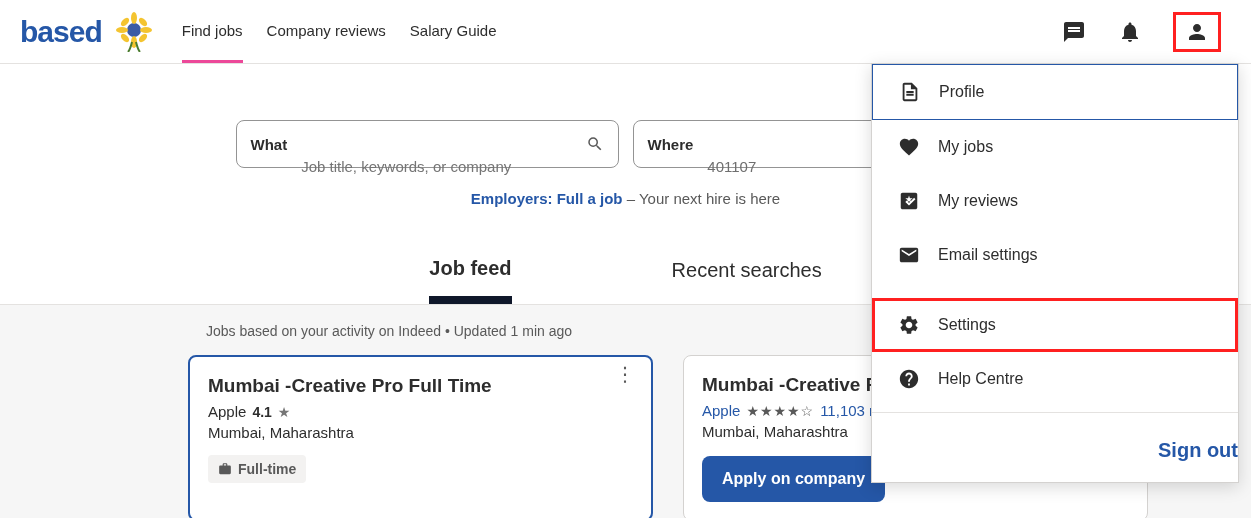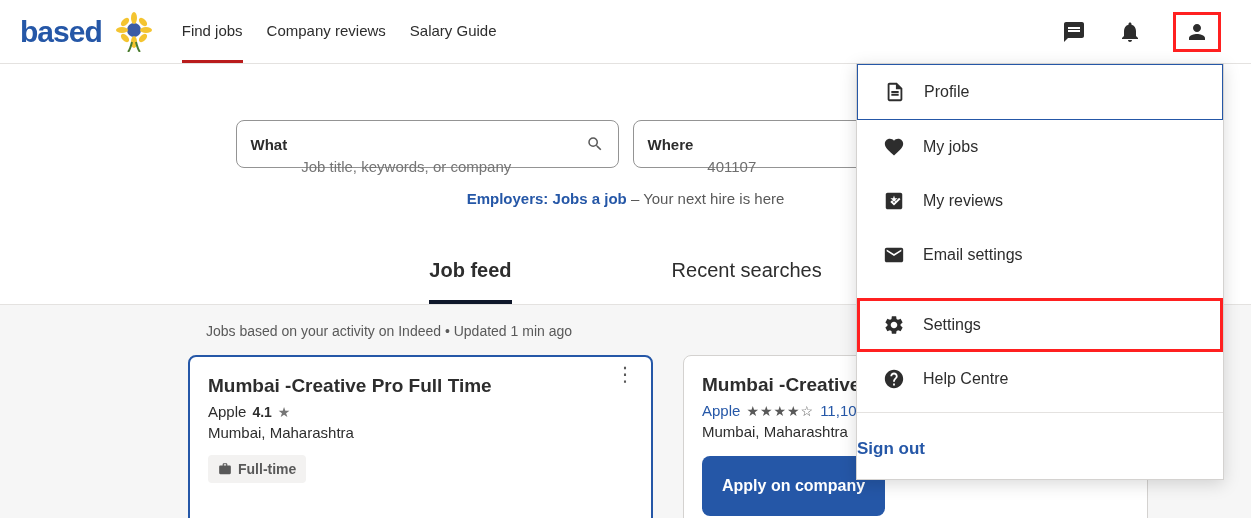--- a/index.html
+++ b/index.html
@@ -3,68 +3,68 @@
 <meta charset="utf-8">
 <style>
   * { box-sizing: border-box; margin: 0; padding: 0; }
   body { font-family: "Helvetica Neue", Arial, sans-serif; width: 1251px; height: 518px; overflow: hidden; background: #fff; color: #2d2d2d; position: relative; }
   
   .header { display: flex; align-items: center; height: 64px; border-bottom: 1px solid #e4e2e0; padding: 0 20px; position: relative; }
   .logo { font-size: 30px; font-weight: bold; color: #2557a7; letter-spacing: -1px; display:flex; align-items:center; }
   .flower { width: 40px; height: 40px; margin-left: 12px; display:flex; align-items:center; justify-content:center; }
   .nav { display: flex; margin-left: 28px; gap: 24px; align-items:center; height:100%; }
   .nav-item { font-size: 15px; color: #2d2d2d; cursor: pointer; height:100%; display:flex; align-items:center; border-bottom:3px solid transparent; }
-  .nav-item.active { border-bottom: 3px solid #b91c1c; font-weight:500; }
+  .nav-item.active { border-bottom: 3px solid #ec4899; font-weight:500; }
   .header-right { margin-left: auto; display:flex; align-items:center; gap: 30px; padding-right: 10px; }
   .icon-btn { width:26px; height:26px; display:flex; align-items:center; justify-content:center; cursor:pointer; color:#2d2d2d; }
   .icon-btn svg { width:24px; height:24px; }
   .profile-box { border: 3px solid #ff2020; padding: 4px 8px; }
   
   .search-row { display:flex; gap:14px; justify-content:center; margin-top: 56px; }
   .search-field { display:flex; align-items:center; border:1px solid #949494; border-radius:8px; height:48px; padding: 0 14px; }
   .search-field.what { width: 383px; }
   .search-field.where { width: 383px; }
   .search-field .label { font-weight:bold; font-size:15px; margin-right: 14px; }
   .search-field input { border:none; outline:none; font-size:15px; flex:1; color:#6f6f6f; background:transparent;margin-top:44px; }
   .search-field svg { width:18px; height:18px; fill:#595959; }
   
   .employers { text-align:center; margin-top:22px; font-size:15px; }
   .employers .link { color:#2557a7; font-weight:bold; }
   .employers .rest { color:#595959; }
   
   .tabs-wrap { border-bottom:1px solid #e4e2e0; margin-top:34px; height:64px; display:flex; justify-content:center; gap:160px; }
   .tab { font-size:20px; color:#2d2d2d; display:flex; align-items:center; height:100%; border-bottom:4px solid transparent; cursor:pointer; }
-  .tab.active { font-weight:bold; border-bottom:4px solid #0f172a; }
+  .tab.active { font-weight:bold; border-bottom:8px solid #0f172a; }
   
   .content { background:#f6f6f6; padding: 0 0 40px 0; }
   .meta { font-size:14px; color:#595959; padding: 18px 0 16px 206px; }
   
   .cards { display:flex; gap:30px; padding-left:188px; }
   .card { background:#fff; border:1px solid #d4d2d0; border-radius:8px; padding:18px 18px; width:465px; position:relative; }
   .card.selected { border:2px solid #2557a7; }
   .card .kebab { position:absolute; top:14px; right:16px; font-size:20px; color:#595959; cursor:pointer; letter-spacing:0; line-height:6px; }
   .card h3 { font-size:19px; font-weight:bold; margin-bottom:6px; }
   .company-row { font-size:15px; display:flex; align-items:center; gap:6px; margin-bottom:4px; }
   .rating { font-weight:bold; font-size:14px; }
   .star { color:#767676; font-size:14px; }
   .stars-multi { color:#595959; font-size:14px; letter-spacing:1px; }
   .reviews-link { color:#2557a7; }
   .location { font-size:15px; color:#2d2d2d; margin-bottom:14px; }
   .tag { display:inline-flex; align-items:center; gap:6px; background:#f3f2f1; border-radius:4px; padding:6px 10px; font-size:14px; font-weight:bold; color:#595959; }
   .tag svg { width:14px; height:14px; fill:#595959; }
-  .apply-btn { background:#2557a7; color:#fff; font-weight:bold; font-size:16px; border:none; border-radius:8px; padding:21px 20px; cursor:pointer; margin-top:2px; }
+  .apply-btn { background:#2557a7; color:#fff; font-weight:bold; font-size:16px; border:none; border-radius:8px; padding:14px 20px; cursor:pointer; margin-top:2px; }
   .card .company-link { color:#2557a7; }
   
-  .dropdown { position:absolute; top:63px; right:27px; width:368px; background:#fff; border:1px solid #d4d2d0; box-shadow: 0 4px 16px rgba(0,0,0,0.15); z-index:50; }
+  .dropdown { position:absolute; top:63px; right:12px; width:368px; background:#fff; border:1px solid #d4d2d0; box-shadow: 0 4px 16px rgba(0,0,0,0.15); z-index:50; }
   .dd-item { display:flex; align-items:center; gap:18px; padding:16px 26px; font-size:16px; color:#2d2d2d; cursor:pointer; }
   .dd-item svg { width:22px; height:22px; fill:#2d2d2d; }
   .dd-item.outlined { border:1px solid #2557a7; }
   .dd-item.boxed { outline:3px solid #ff2020; outline-offset:-3px;margin-top:16px; }
   .dd-divider { height:1px; background:#e4e2e0; margin:6px 0; }
-  .dd-signout { text-align:left; color:#2557a7; font-weight:bold; padding:20px 0; cursor:pointer; font-size:17px; }
+  .dd-signout { text-align:right; color:#2557a7; font-weight:bold; padding:20px 0; cursor:pointer; font-size:20px; }
 </style>
 </head>
 <body>
 
 <div class="header">
   <div class="logo">
       <span>based</span>
     </div>
   <div class="flower">
     <svg viewBox="0 0 40 40">
@@ -116,21 +116,21 @@
         <path d="M15.5 14h-.79l-.28-.27A6.471 6.471 0 0016 9.5 6.5 6.5 0 109.5 16c1.61 0 3.09-.59 4.23-1.57l.27.28v.79l5 4.99L20.49 19l-4.99-5zm-6 0C7.01 14 5 11.99 5 9.5S7.01 5 9.5 5 14 7.01 14 9.5 11.99 14 9.5 14z"></path>
       </svg>
   </div>
   <div class="search-field where">
     <span class="label">Where</span>
     <input value="401107" style="">
   </div>
 </div>
 
 <div class="employers">
-  <span class="link">Employers: Jobs a job</span><span class="rest"> – Your next hire is here</span>
+  <span class="link">Employers: Full a job</span><span class="rest"> – Your next hire is here</span>
 </div>
 
 <div class="tabs-wrap">
   <div class="tab active">Job feed</div>
   <div class="tab">Recent searches</div>
 </div>
 
 <div class="content">
   <div class="meta">Jobs based on your activity on Indeed • Updated 1 min ago</div>
   <div class="cards">

